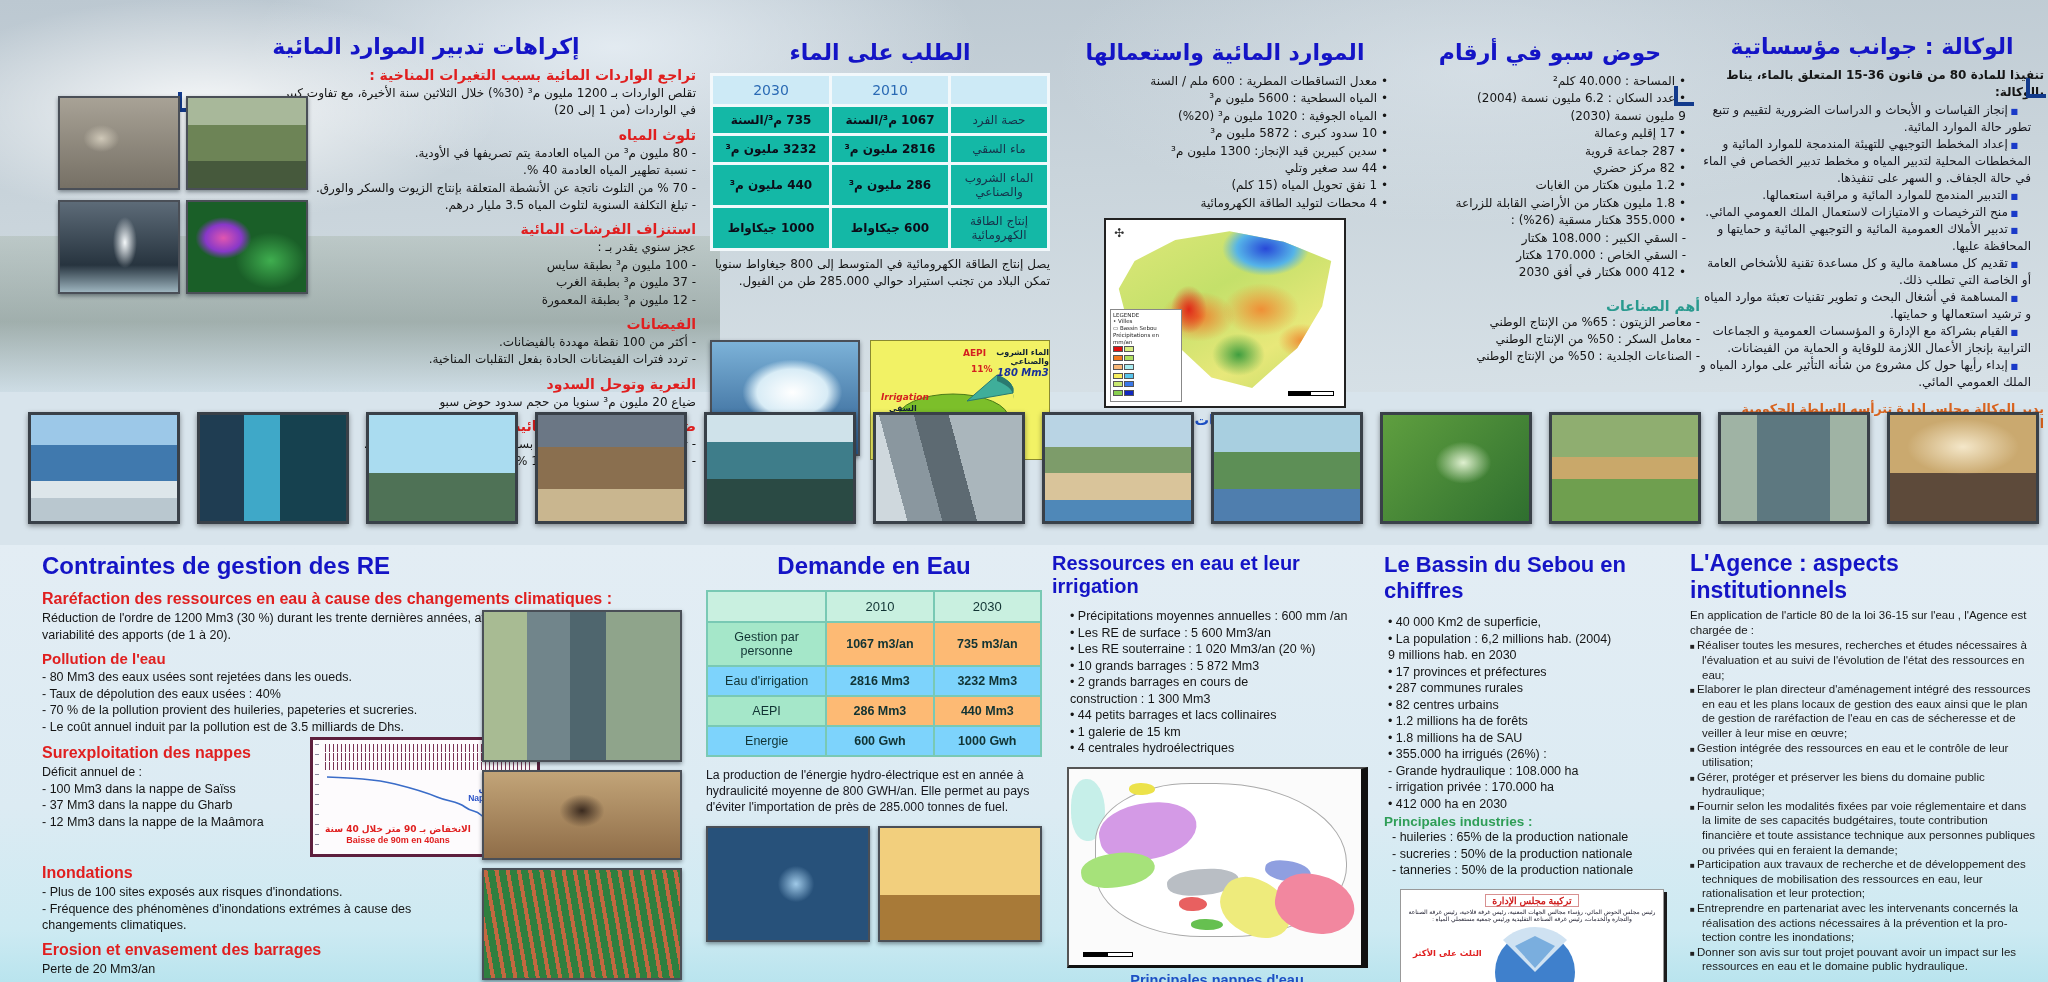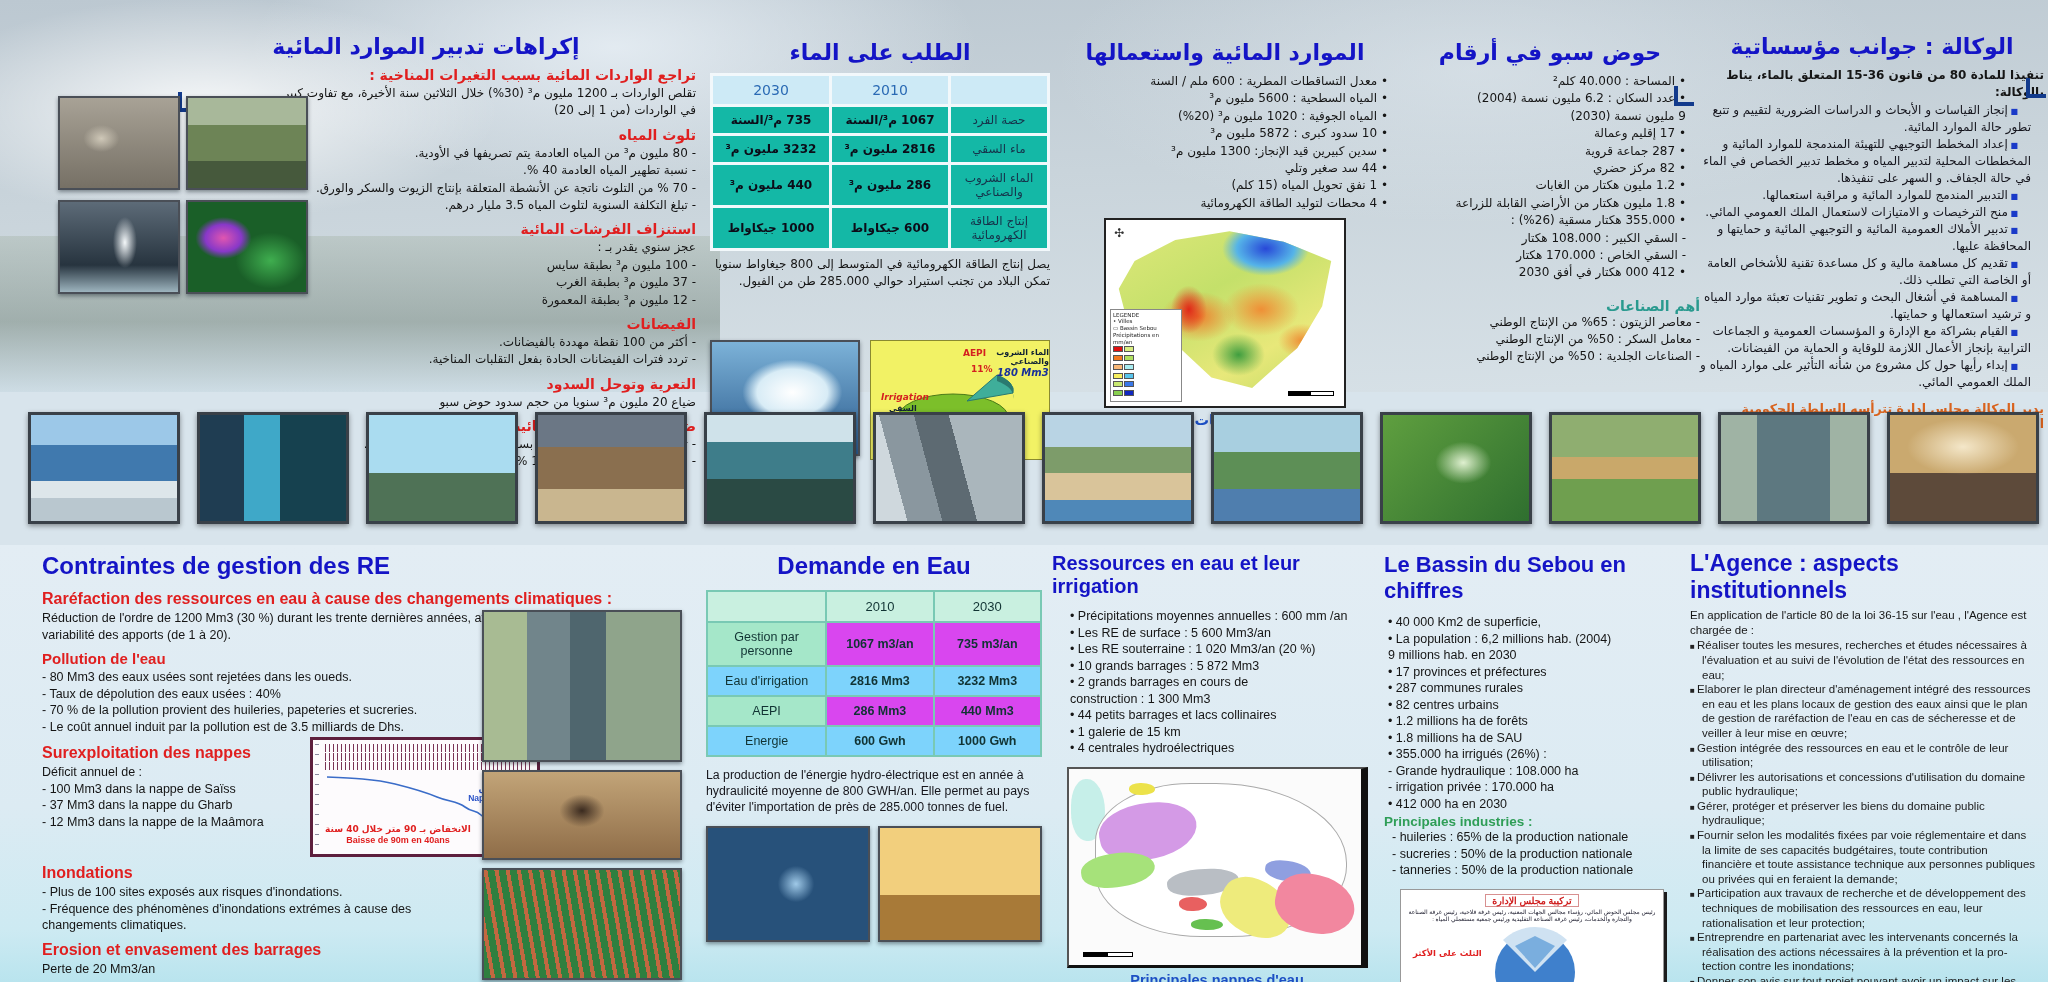--- a/index.html
+++ b/index.html
@@ -37,21 +37,21 @@
   .caption-blue{color:#1d4fc4;font-weight:bold;font-size:14.5px;text-align:center;margin-top:4px;}
   .corner{position:absolute;width:16px;height:16px;border-top:4px solid #123a8c;border-right:4px solid #123a8c;}
 
   
   table{border-collapse:collapse;}
   .t-fr{margin:0 auto;}
   .t-fr th,.t-fr td{border:2px solid #79c9b4;font-size:12.5px;padding:7px 8px;text-align:center;color:#133;}
   .t-fr thead th{background:#c9f0e0;font-weight:normal;font-size:13px;}
   .t-fr td.lab{background:#bdecd6;font-weight:normal;width:110px;}
   .t-fr td.val{font-weight:bold;width:100px;}
-  .t-fr tr.odd td{background:#d946ef;}
+  .t-fr tr.odd td{background:#fdba74;}
   .t-fr tr.even td{background:#7dd3fc;}
   .t-fr tr.odd td.lab{background:#a5e7c9;}
   .t-ar{width:100%;}
   .t-ar th,.t-ar td{border:3px solid #f2f8fb;background:#14b8a6;font-size:12px;padding:6px 6px;text-align:center;}
   .t-ar th{color:#2a6ab4;font-weight:normal;font-size:14px;background:#cdeaf6;}
   .t-ar td.lab{font-weight:normal;color:#16324a;width:84px;}
   .t-ar td.val{font-weight:bold;color:#0c0c18;}
 
   
   .ph{border:2px solid #4a4f57;box-shadow:0 2px 4px rgba(20,30,40,.45);}
@@ -516,21 +516,20 @@
     </div>
   </section>
 
   <section class="col fr" style="left:1690px;top:550px;width:348px;">
     <h2 class="t-fr-title" style="font-size:23px;text-align:left;margin-bottom:4px;">L'Agence : aspects institutionnels</h2>
     <div class="ln" style="font-size:11.5px;">En application de l'article 80 de la loi 36-15 sur l'eau , l'Agence est chargée de :</div>
     <div>
         <div class="sq-fr">Réaliser toutes les mesures, recherches et études nécessaires à l'évaluation et au suivi de l'évolution de l'état des ressources en eau;</div>
         <div class="sq-fr">Elaborer le plan directeur d'aménagement intégré des ressources en eau et les plans locaux de gestion des eaux ainsi que le plan de gestion de raréfaction de l'eau en cas de sécheresse et de veiller à leur mise en œuvre;</div>
         <div class="sq-fr">Gestion intégrée des ressources en eau et le contrôle de leur utilisation;</div>
-        <div class="sq-fr">Délivrer les autorisations et concessions d'utilisation du domaine public hydraulique;</div>
         <div class="sq-fr">Gérer, protéger et préserver les biens du domaine public hydraulique;</div>
         <div class="sq-fr">Fournir selon les modalités fixées par voie réglementaire et dans la limite de ses capacités budgétaires, toute contribution financière et toute assistance technique aux personnes publiques ou privées qui en feraient la demande;</div>
         <div class="sq-fr">Participation aux travaux de recherche et de développement des techniques de mobilisation des ressources en eau, leur rationalisation et leur protection;</div>
         <div class="sq-fr">Entreprendre en partenariat avec les intervenants concernés la réalisation des actions nécessaires à la prévention et la pro-tection contre les inondations;</div>
         <div class="sq-fr">Donner son avis sur tout projet pouvant avoir un impact sur les ressources en eau et le domaine public hydraulique.</div>
       </div>
 
   </section>
 
 </div>

